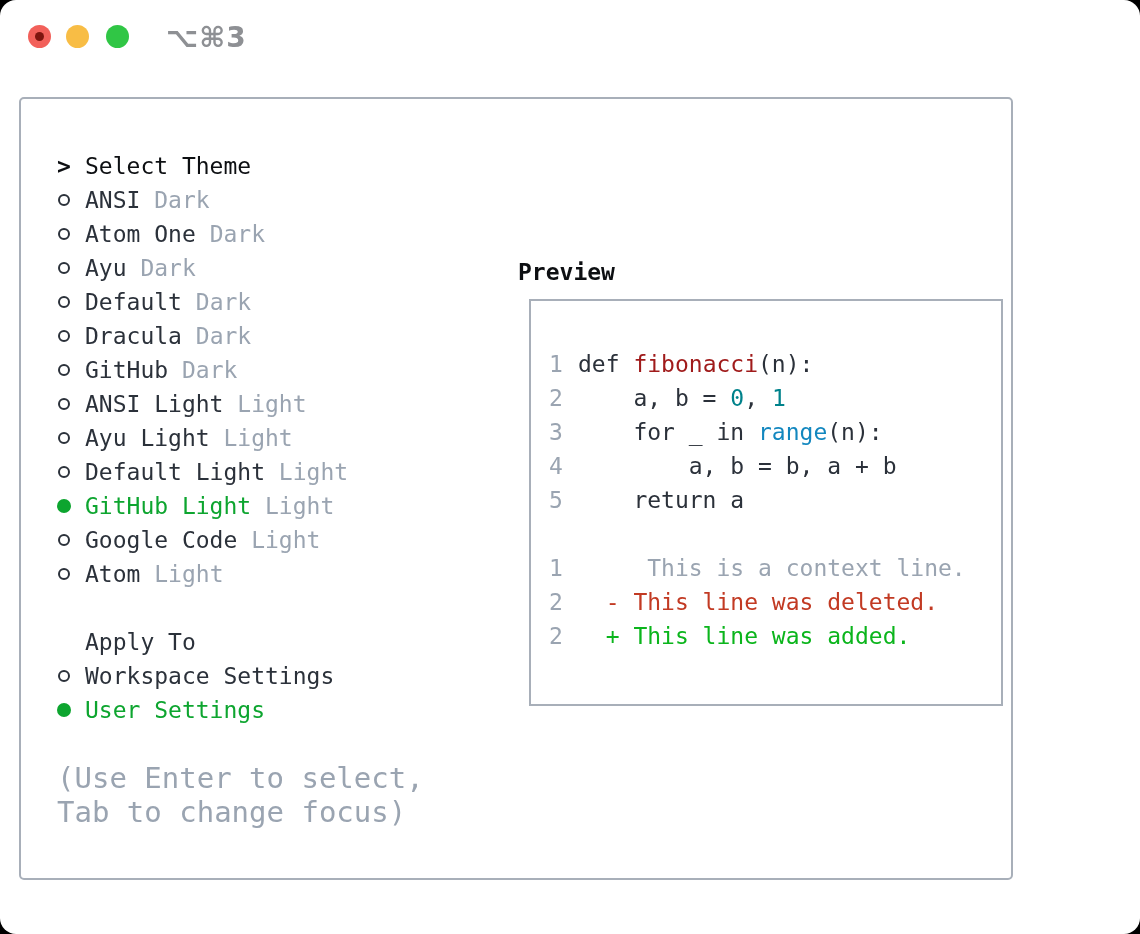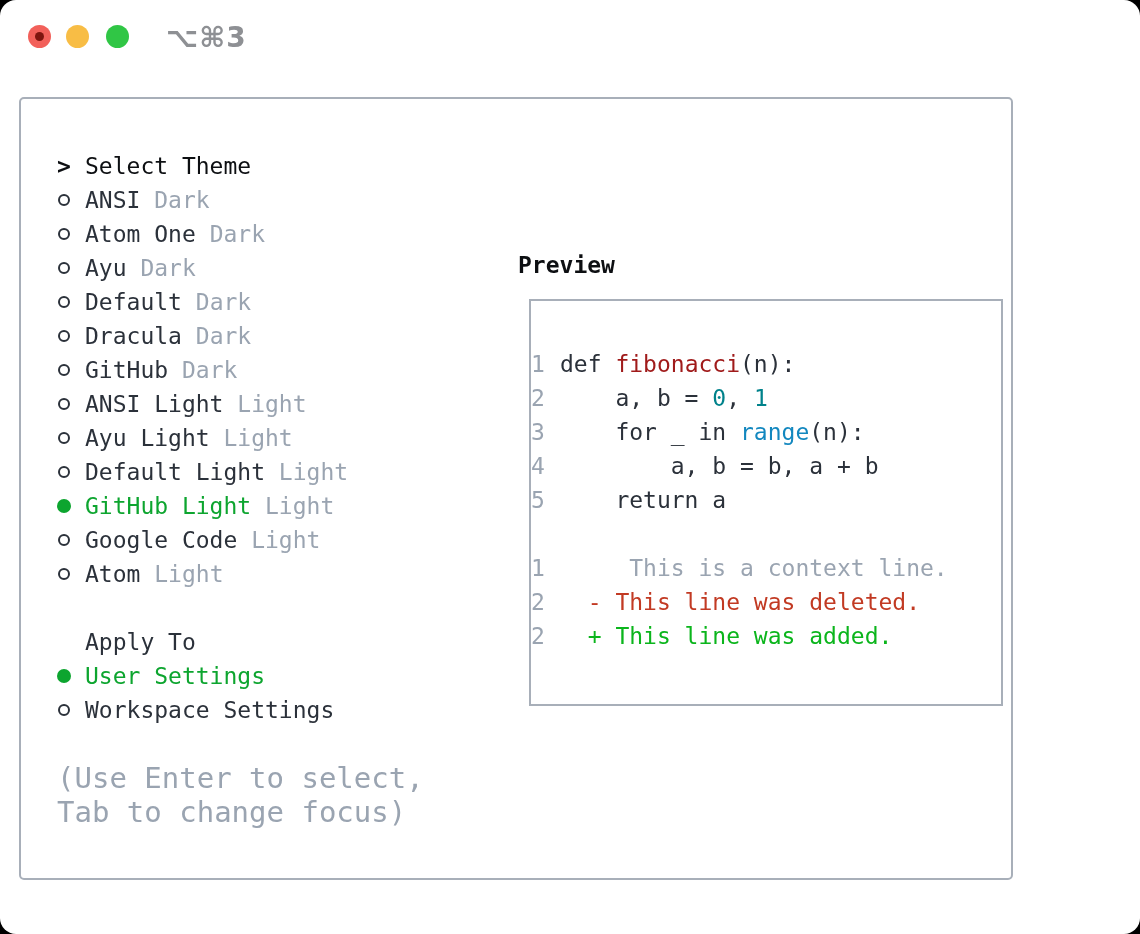--- a/index.html
+++ b/index.html
@@ -30,25 +30,25 @@
         box-sizing:border-box;margin-left:1px;}
   .dotfill{width:14px;height:14px;border-radius:50%;background:var(--accent-green);}
   .prefix{font-weight:bold;color:var(--head);}
   .hdr{font-weight:normal;color:var(--head);}
   .name{white-space:pre;}
   .name.sel{color:var(--accent-green);}
   .variant{color:var(--muted);white-space:pre;text-align:center;}
   .gap{height:34px;}
   .hint{font-size:29px;line-height:34px;color:var(--muted);width:410px;}
   
-  .preview-label{position:absolute;left:497px;top:149px;height:34px;line-height:34px;
+  .preview-label{position:absolute;left:497px;top:156px;height:34px;line-height:34px;
                  font-size:23px;font-weight:bold;color:var(--head);}
   .preview-box{position:absolute;left:508px;top:200px;width:474px;height:407px;
                border:2px solid var(--border);box-sizing:border-box;background:#fff;
-               padding-top:46px;overflow:hidden;}
+               padding-top:46px;padding-left:18px;overflow:hidden;}
   .code-line{height:34px;line-height:34px;font-size:23px;white-space:pre;}
   .lnum{display:inline-block;width:14px;margin-right:15px;color:var(--muted);}
   .seg-plain{color:var(--code-ink);}
   .seg-function{color:var(--fn-red);}
   .seg-number{color:var(--num-teal);}
   .seg-builtin{color:var(--bi-blue);}
   .seg-context{color:var(--muted);}
   .seg-deleted{color:var(--del-red);}
   .seg-added{color:var(--add-green);}
 </style>
@@ -164,29 +164,29 @@
       <div class="gap"></div>
 
       <div class="row">
         <span class="marker"></span>
         <span>Apply To</span>
       </div>
 
       <div id="apply-list">
           <div class="row">
             <span class="marker">
+              <span class="ring"></span>
+            </span>
+            <span class="name">Workspace Settings</span>
+          </div>
+          <div class="row">
+            <span class="marker">
               <span class="dotfill"></span>
             </span>
             <span class="name sel">User Settings</span>
-          </div>
-          <div class="row">
-            <span class="marker">
-              <span class="ring"></span>
-            </span>
-            <span class="name">Workspace Settings</span>
           </div>
         </div>
 
       <div class="gap"></div>
 
       <div class="hint">(Use Enter to select, Tab to change focus)</div>
     </div>
 
     <div class="preview-label">Preview</div>
 

